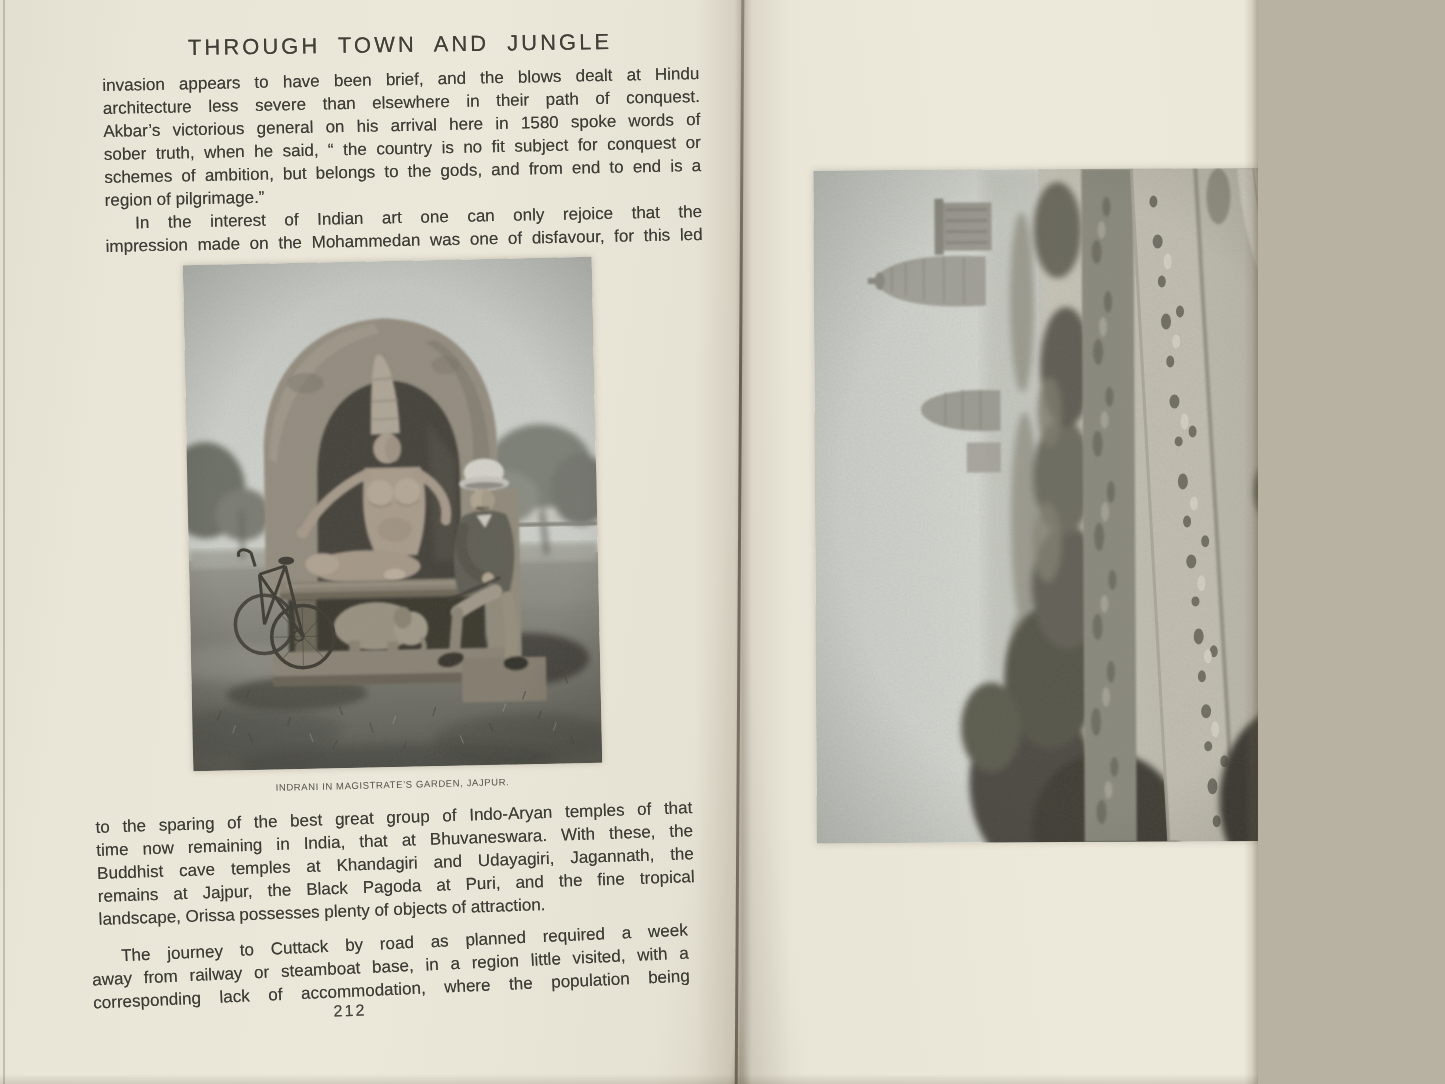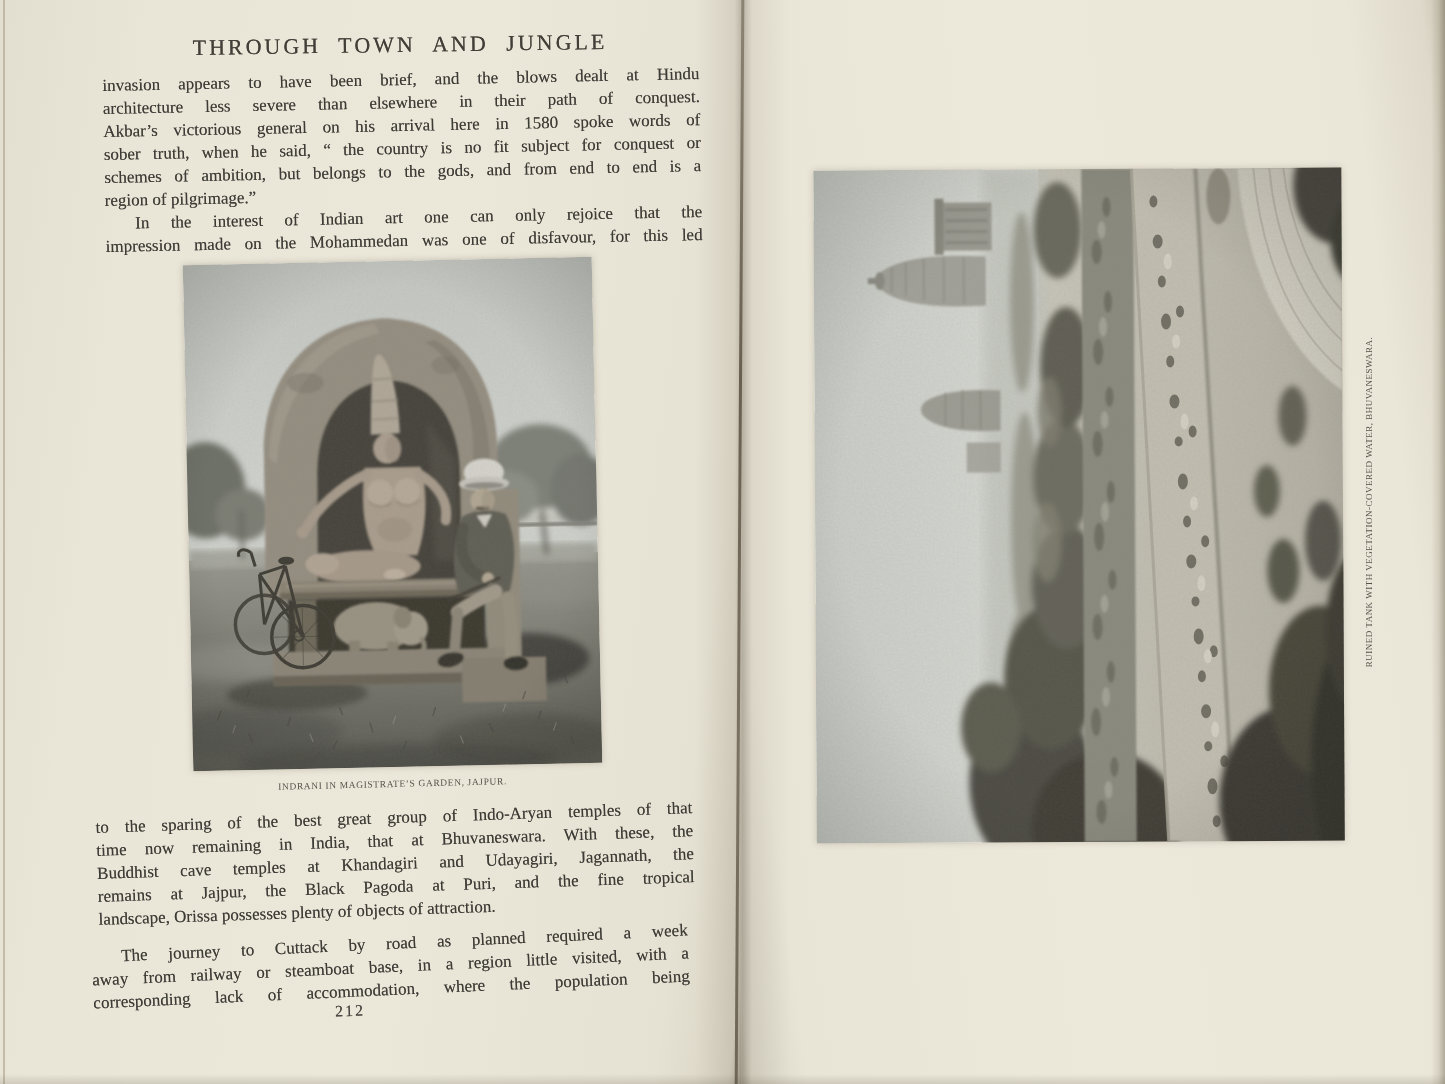--- a/index.html
+++ b/index.html
@@ -1,17 +1,17 @@
 <!DOCTYPE html>
 <html><head>
 <meta charset="utf-8">
 <style>
   html,body{margin:0;padding:0;background:#b8b2a2;}
-  .scene{position:relative;width:1445px;height:1084px;overflow:hidden;
-         background:#d8d4c5;font-family:Liberation Serif, serif;}
+  .scene{position:relative;width:1258px;height:1084px;overflow:hidden;
+         background:#d8d4c5;font-family:Liberation Sans, sans-serif;}
   
   .page{position:absolute;top:0;height:1084px;}
   .page-left{left:0;width:741px;
     background:linear-gradient(97deg,#e3dfd0 0%,#e9e5d7 18%,#ebe7d9 55%,#e6e2d3 90%,#d9d4c4 98.5%,#b9b2a0 100%);}
   .page-right{left:741px;width:704px;
     background:linear-gradient(83deg,#c9c3b2 0%,#d9d5c6 1.2%,#e8e4d6 8%,#ece8da 45%,#eae6d8 88%,#ded9ca 97%,#c9c3b2 100%);}
   .spine-shadow{position:absolute;left:695px;top:0;width:95px;height:1084px;pointer-events:none;
     background:linear-gradient(to right,rgba(110,99,80,0) 0%,rgba(110,99,80,0.15) 42%,rgba(70,61,47,0.30) 50%,rgba(110,99,80,0.10) 60%,rgba(110,99,80,0) 100%);}
   .gutter-line{position:absolute;left:738px;top:-6px;width:2.5px;height:1100px;
     background:linear-gradient(to bottom,#8d8474,#685f50 35%,#7b7263 70%,#6e6556);

